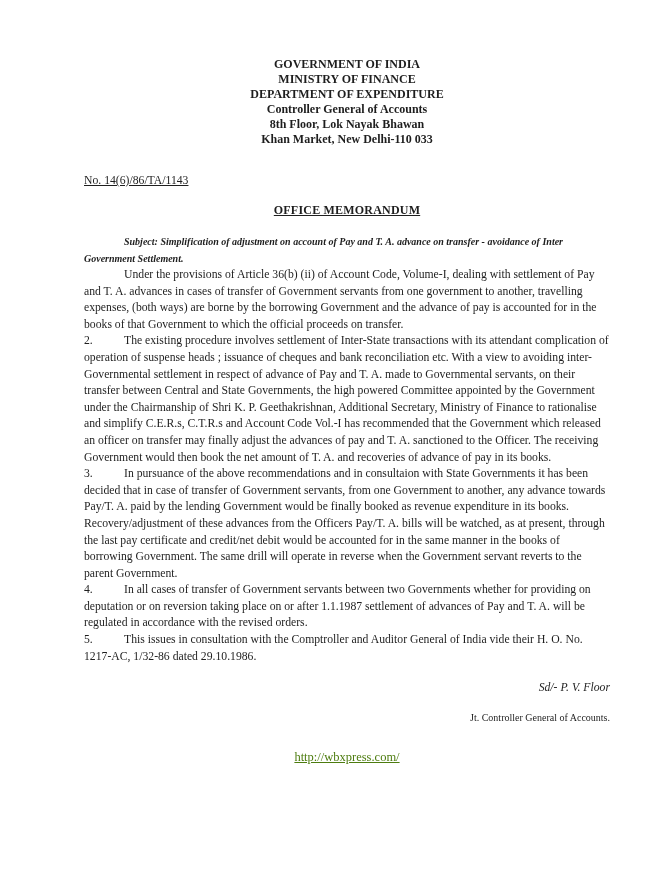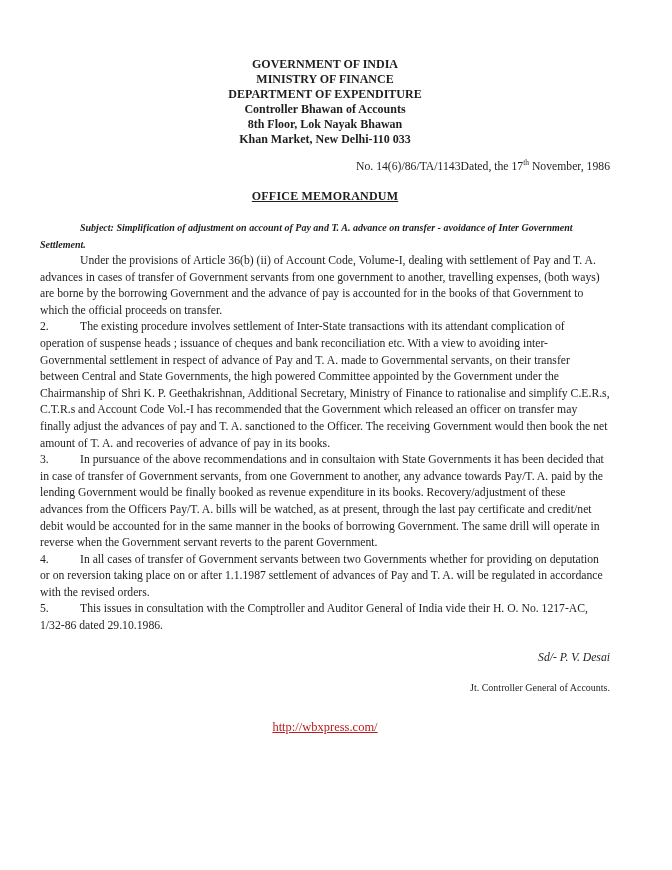--- a/index.html
+++ b/index.html
@@ -1,37 +1,38 @@
 <!DOCTYPE html>
 <html><head>
 <meta charset="utf-8">
 <style>
   * { margin: 0; padding: 0; box-sizing: border-box; }
   html, body { background: #ffffff; }
   .page {
     width: 672px;
     height: 824px;
     background: #ffffff;
-    padding: 57px 62px 0 40px;
+    padding: 57px 62px 0 84px;
     font-family: "Liberation Serif", "DejaVu Serif", serif;
     color: #1e1e1e;
     overflow: hidden;
   }
   .letterhead {
     text-align: center;
     font-weight: bold;
     font-size: 12px;
     line-height: 15px;
   }
   .ref-row {
-    margin-top: 12px;
+    margin-top: 26px;
     display: flex;
-    justify-content: flex-end;
+    justify-content: flex-start;
     font-size: 11.7px;
     line-height: 16px;
+    text-decoration: underline;
   }
   .ref-row sup {
     font-size: 7.5px;
     vertical-align: super;
     line-height: 0;
   }
   .om-title {
     margin-top: 13px;
     text-align: center;
     font-size: 12px;
@@ -72,61 +73,60 @@
     text-align: right;
     font-size: 10px;
     line-height: 16px;
   }
   .footer-link-row {
     margin-top: 24px;
     text-align: center;
     font-size: 12.5px;
   }
   .footer-link-row a {
-    color: #b91c1c;
+    color: #4d7c0f;
     text-decoration: underline;
     margin-top: 29px;
   }
 </style>
 </head>
 <body>
 
 <div class="page">
 
   <div class="letterhead">
     <div>GOVERNMENT OF INDIA</div>
     <div>MINISTRY OF FINANCE</div>
     <div>DEPARTMENT OF EXPENDITURE</div>
-    <div>Controller Bhawan of Accounts</div>
+    <div>Controller General of Accounts</div>
     <div>8th Floor, Lok Nayak Bhawan</div>
     <div>Khan Market, New Delhi-110 033</div>
   </div>
 
   <div class="ref-row">
     <span>No. 14(6)/86/TA/1143</span>
-    <span><span>Dated, the 17</span><sup>th</sup><span> November, 1986</span></span>
   </div>
 
   <div class="om-title">
     <span class="title-text">OFFICE MEMORANDUM</span>
   </div>
 
   <p class="subject">Subject: Simplification of adjustment on account of Pay and T. A. advance on transfer - avoidance of Inter Government Settlement.</p>
 
   <p class="body-para"><span class="pnum"></span><span>Under the provisions of Article 36(b) (ii) of Account Code, Volume-I, dealing with settlement of Pay and T. A. advances in cases of transfer of Government servants from one government to another, travelling expenses, (both ways) are borne by the borrowing Government and the advance of pay is accounted for in the books of that Government to which the official proceeds on transfer.</span></p>
 
   <p class="body-para"><span class="pnum">2.</span><span>The existing procedure involves settlement of Inter-State transactions with its attendant complication of operation of suspense heads ; issuance of cheques and bank reconciliation etc. With a view to avoiding inter-Governmental settlement in respect of advance of Pay and T. A. made to Governmental servants, on their transfer between Central and State Governments, the high powered Committee appointed by the Government under the Chairmanship of Shri K. P. Geethakrishnan, Additional Secretary, Ministry of Finance to rationalise and simplify C.E.R.s, C.T.R.s and Account Code Vol.-I has recommended that the Government which released an officer on transfer may finally adjust the advances of pay and T. A. sanctioned to the Officer. The receiving Government would then book the net amount of T. A. and recoveries of advance of pay in its books.</span></p>
 
   <p class="body-para"><span class="pnum">3.</span><span>In pursuance of the above recommendations and in consultaion with State Governments it has been decided that in case of transfer of Government servants, from one Government to another, any advance towards Pay/T. A. paid by the lending Government would be finally booked as revenue expenditure in its books. Recovery/adjustment of these advances from the Officers Pay/T. A. bills will be watched, as at present, through the last pay certificate and credit/net debit would be accounted for in the same manner in the books of borrowing Government. The same drill will operate in reverse when the Government servant reverts to the parent Government.</span></p>
 
   <p class="body-para"><span class="pnum">4.</span><span>In all cases of transfer of Government servants between two Governments whether for providing on deputation or on reversion taking place on or after 1.1.1987 settlement of advances of Pay and T. A. will be regulated in accordance with the revised orders.</span></p>
 
   <p class="body-para"><span class="pnum">5.</span><span>This issues in consultation with the Comptroller and Auditor General of India vide their H. O. No. 1217-AC, 1/32-86 dated 29.10.1986.</span></p>
 
-  <div class="sig-line">Sd/- P. V. Desai</div>
+  <div class="sig-line">Sd/- P. V. Floor</div>
 
   <div class="designation">Jt. Controller General of Accounts.</div>
 
   <div class="footer-link-row">
     <a href="#">http://wbxpress.com/</a>
   </div>
 
 </div>
 
 </body></html>

